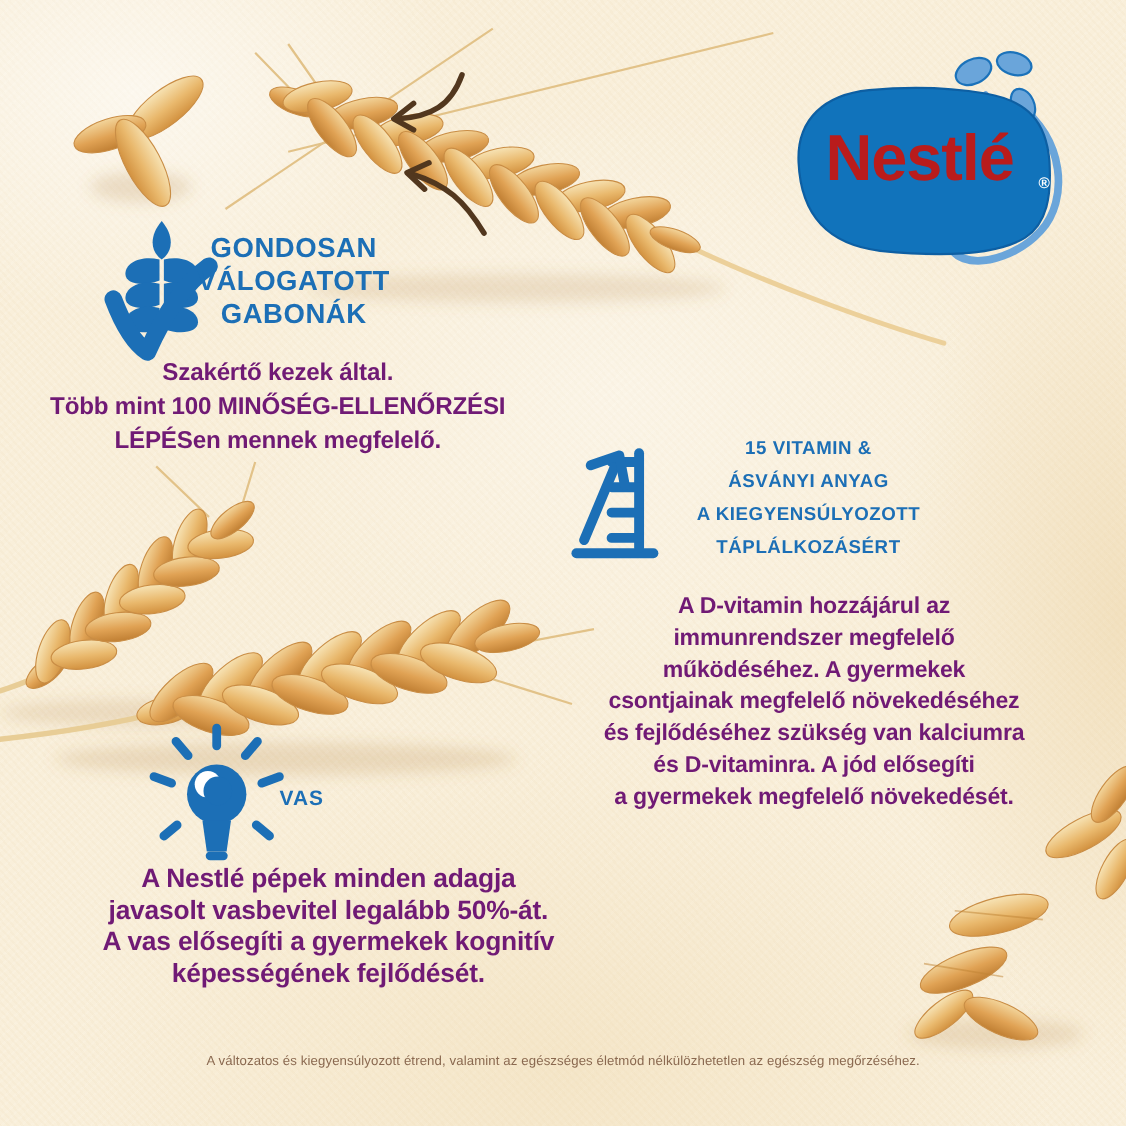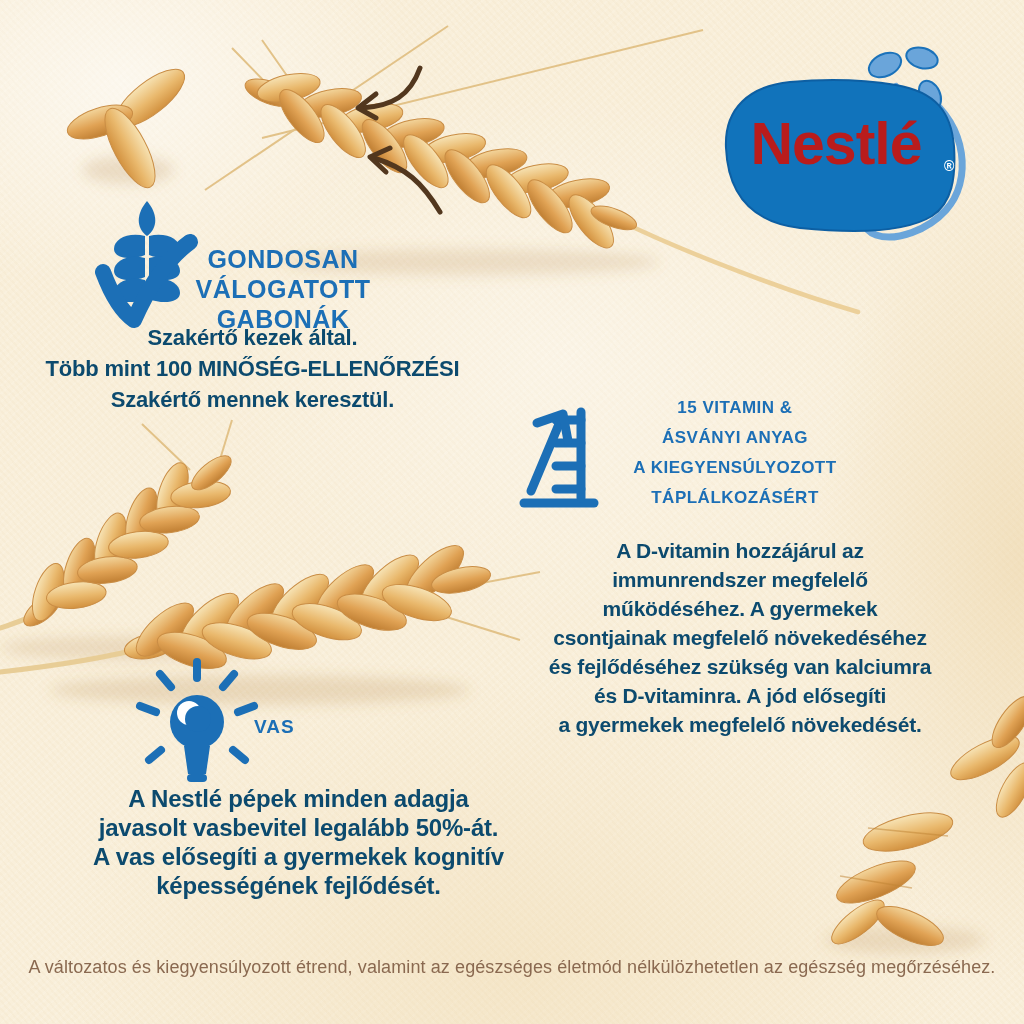--- a/index.html
+++ b/index.html
@@ -15,28 +15,28 @@
       radial-gradient(500px 380px at 55% 35%, rgba(255,255,255,0.35), rgba(255,255,255,0) 70%),
       radial-gradient(600px 400px at 50% 95%, rgba(236,212,165,0.35), rgba(255,255,255,0) 75%),
       radial-gradient(300px 600px at 100% 55%, rgba(233,206,156,0.45), rgba(255,255,255,0) 70%),
       repeating-linear-gradient(48deg, rgba(222,195,146,0.07) 0 2px, rgba(255,255,255,0) 2px 5px),
       repeating-linear-gradient(-42deg, rgba(255,255,255,0.10) 0 2px, rgba(233,208,160,0) 2px 6px);
   }
   .art{position:absolute; left:0; top:0; z-index:1;}
   .txt{position:absolute; z-index:2; display:flex; flex-direction:column; align-items:center;}
   .txt div{white-space:nowrap;}
   .heading{color:#1c6fb6; font-weight:bold; letter-spacing:0.5px;}
-  .bodytxt{color:#0c4a6e; font-weight:bold; letter-spacing:-0.2px;}
-  .h1{left:128px; top:211px; width:310px; font-size:25px; line-height:30px;margin-top:33px;}
+  .bodytxt{color:#701a75; font-weight:bold; letter-spacing:-0.2px;}
+  .h1{left:112px; top:211px; width:310px; font-size:25px; line-height:30px;}
   .b1{left:30px;  top:322px; width:445px; font-size:22px; line-height:31px;}
   .h2{left:560px; top:393px; width:350px; font-size:17px; line-height:30px;}
   .b2{left:515px; top:536px; width:450px; font-size:21px; line-height:29px;}
   .h3{left:254px; top:716px; font-size:19px; letter-spacing:1px;}
   .b3{left:66px;  top:784px; width:465px; font-size:24px; line-height:29px;}
-  .disclaimer{left:0; top:957px; width:1024px; font-size:18px; color:#8a6950; font-weight:normal; letter-spacing:0.1px;justify-content:flex-end;}
+  .disclaimer{left:0; top:957px; width:1024px; font-size:12px; color:#8a6950; font-weight:normal; letter-spacing:0.1px;justify-content:flex-end;}
   .logo{position:absolute; left:700px; top:40px; width:290px; height:215px; z-index:3;}
   .logo svg{position:absolute; left:0; top:0;}
   .logo .word{
     position:absolute; left:32px; top:73px; width:208px; text-align:center;
     font-size:59px; line-height:62px; font-weight:bold; color:#b91c1c; letter-spacing:-1px;
   }
   .logo .reg{position:absolute; left:244px; top:118px; font-size:14px; color:#ffffff; font-weight:bold;}
 </style>
 </head>
 <body>
@@ -206,21 +206,21 @@
   </div>
 
   <div class="txt heading h1">
     <div>GONDOSAN</div>
     <div>VÁLOGATOTT</div>
     <div>GABONÁK</div>
   </div>
   <div class="txt bodytxt b1">
     <div>Szakértő kezek által.</div>
     <div>Több mint 100 MINŐSÉG-ELLENŐRZÉSI</div>
-    <div>Szakértő mennek keresztül.</div>
+    <div>LÉPÉSen mennek megfelelő.</div>
   </div>
 
   <div class="txt heading h2">
     <div>15 VITAMIN &amp;</div>
     <div>ÁSVÁNYI ANYAG</div>
     <div>A KIEGYENSÚLYOZOTT</div>
     <div>TÁPLÁLKOZÁSÉRT</div>
   </div>
   <div class="txt bodytxt b2">
     <div>A D-vitamin hozzájárul az</div>

